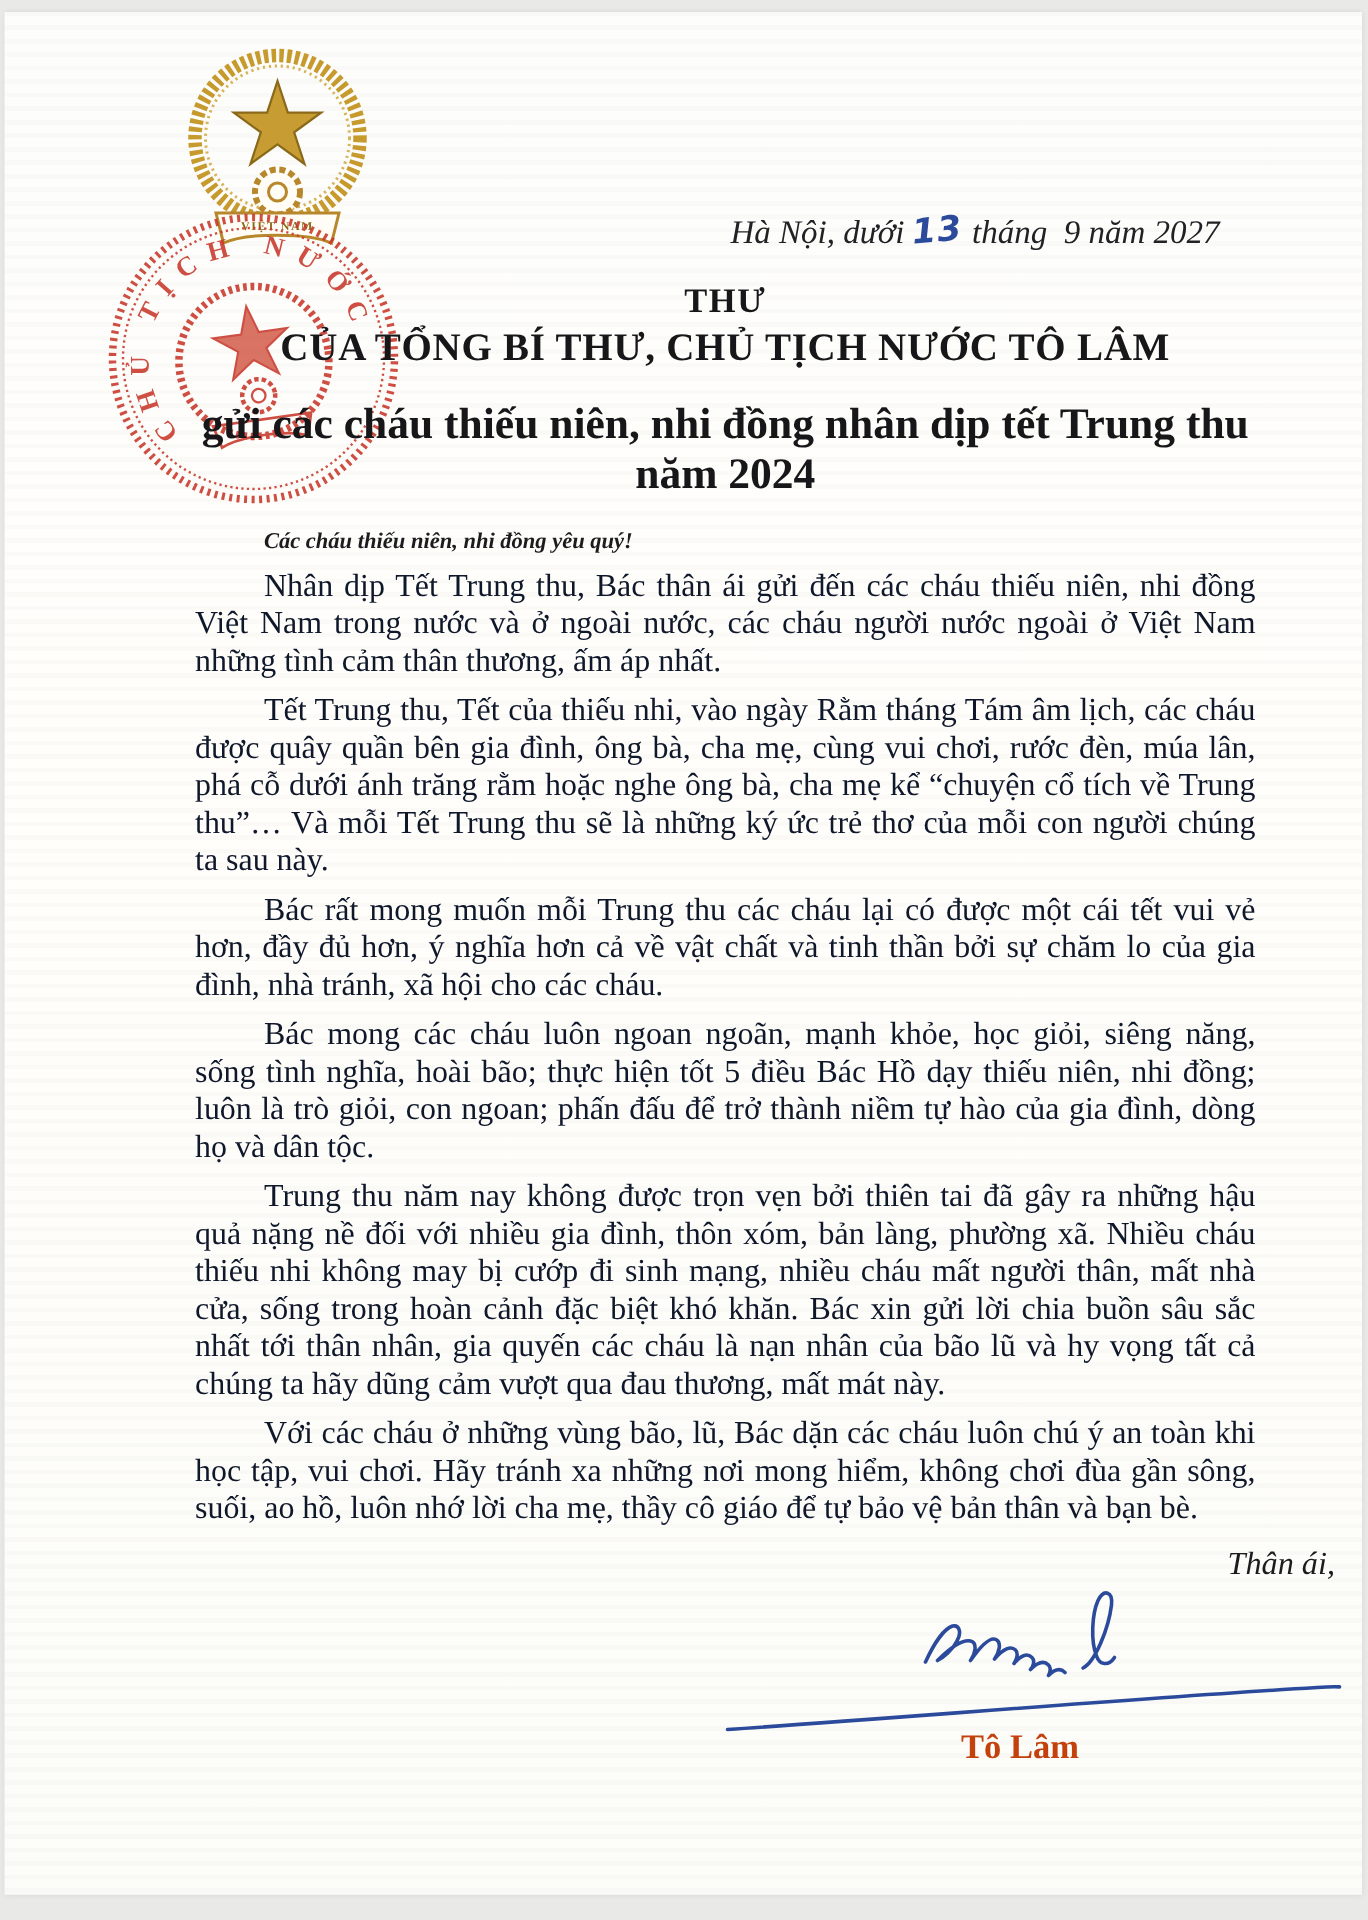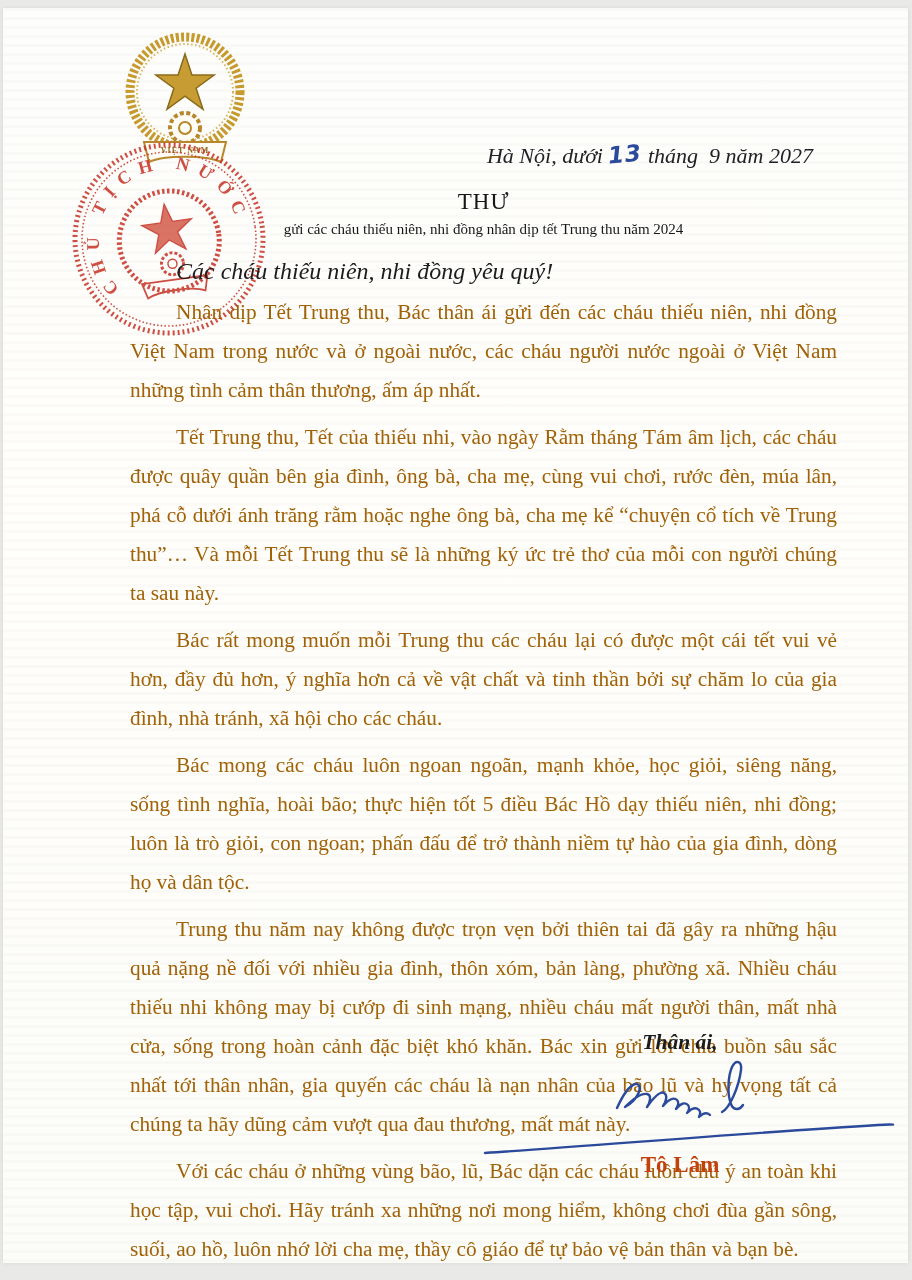--- a/index.html
+++ b/index.html
@@ -25,34 +25,34 @@
     text-align:right;padding-right:24px;
     font-style:italic;font-size:22px;color:#222226;
   }
   .date-line span{white-space:pre;}
   .date-day{
     color:#2b4a9b;font-style:italic;font-weight:bold;
     font-family:"DejaVu Sans", sans-serif;font-size:23px;
     display:inline-block;transform:rotate(-5deg) translateY(-1px);
     letter-spacing:1px;
   }
-  .title-block{margin-top:20px;text-align:center;font-weight:normal;color:#17171a;}
+  .title-block{margin-top:20px;text-align:center;font-weight:bold;color:#17171a;}
   .title-1{font-size:23px;letter-spacing:1px;}
   .title-2{font-size:26px;margin-top:3px;letter-spacing:0.5px;}
-  .title-3{font-size:15px;margin-top:6px;}
+  .title-3{font-size:29px;margin-top:20px;}
   .salutation{
     margin-top:20px;text-indent:46px;
-    font-style:italic;font-size:24px;
+    font-style:italic;font-size:15px;font-weight:bold;
   }
   p.body-par{
-    font-size:21.3px;line-height:39px;
+    font-size:21.3px;line-height:25px;
     text-align:justify;text-indent:46px;
-    margin:8px 0 0 0;color:#a16207;
+    margin:8px 0 0 0;color:#0f172a;
   }
-  .closing{position:absolute;left:470px;top:1030px;width:420px;text-align:center;font-weight:bold;}
+  .closing{position:absolute;left:470px;top:1030px;width:420px;text-align:right;}
   .valediction{font-style:italic;font-size:21.5px;color:#1c1c1e;}
   .signature-svg{position:absolute;left:470px;top:1042px;width:430px;height:120px;}
   .signer-name{
     position:absolute;left:470px;top:1152px;width:420px;
     text-align:center;font-weight:bold;font-size:23px;color:#c2410c;
   }
 </style>
 </head>
 <body>
 
@@ -85,20 +85,21 @@
     </text>
   </svg>
 
   <div class="content">
     <div class="date-line">
       <span>Hà Nội, dưới </span><span class="date-day">13</span><span> tháng  9 năm 2027</span>
     </div>
 
     <div class="title-block">
       <div class="title-1">THƯ</div>
+      <div class="title-2">CỦA TỔNG BÍ THƯ, CHỦ TỊCH NƯỚC TÔ LÂM</div>
       <div class="title-3">gửi các cháu thiếu niên, nhi đồng nhân dịp tết Trung thu năm 2024</div>
     </div>
 
     <div class="salutation">Các cháu thiếu niên, nhi đồng yêu quý!</div>
 
     <p class="body-par">Nhân dịp Tết Trung thu, Bác thân ái gửi đến các cháu thiếu niên, nhi đồng Việt Nam trong nước và ở ngoài nước, các cháu người nước ngoài ở Việt Nam những tình cảm thân thương, ấm áp nhất.</p>
     <p class="body-par">Tết Trung thu, Tết của thiếu nhi, vào ngày Rằm tháng Tám âm lịch, các cháu được quây quần bên gia đình, ông bà, cha mẹ, cùng vui chơi, rước đèn, múa lân, phá cỗ dưới ánh trăng rằm hoặc nghe ông bà, cha mẹ kể “chuyện cổ tích về Trung thu”… Và mỗi Tết Trung thu sẽ là những ký ức trẻ thơ của mỗi con người chúng ta sau này.</p>
     <p class="body-par">Bác rất mong muốn mỗi Trung thu các cháu lại có được một cái tết vui vẻ hơn, đầy đủ hơn, ý nghĩa hơn cả về vật chất và tinh thần bởi sự chăm lo của gia đình, nhà tránh, xã hội cho các cháu.</p>
     <p class="body-par">Bác mong các cháu luôn ngoan ngoãn, mạnh khỏe, học giỏi, siêng năng, sống tình nghĩa, hoài bão; thực hiện tốt 5 điều Bác Hồ dạy thiếu niên, nhi đồng; luôn là trò giỏi, con ngoan; phấn đấu để trở thành niềm tự hào của gia đình, dòng họ và dân tộc.</p>
     <p class="body-par">Trung thu năm nay không được trọn vẹn bởi thiên tai đã gây ra những hậu quả nặng nề đối với nhiều gia đình, thôn xóm, bản làng, phường xã. Nhiều cháu thiếu nhi không may bị cướp đi sinh mạng, nhiều cháu mất người thân, mất nhà cửa, sống trong hoàn cảnh đặc biệt khó khăn. Bác xin gửi lời chia buồn sâu sắc nhất tới thân nhân, gia quyến các cháu là nạn nhân của bão lũ và hy vọng tất cả chúng ta hãy dũng cảm vượt qua đau thương, mất mát này.</p>

